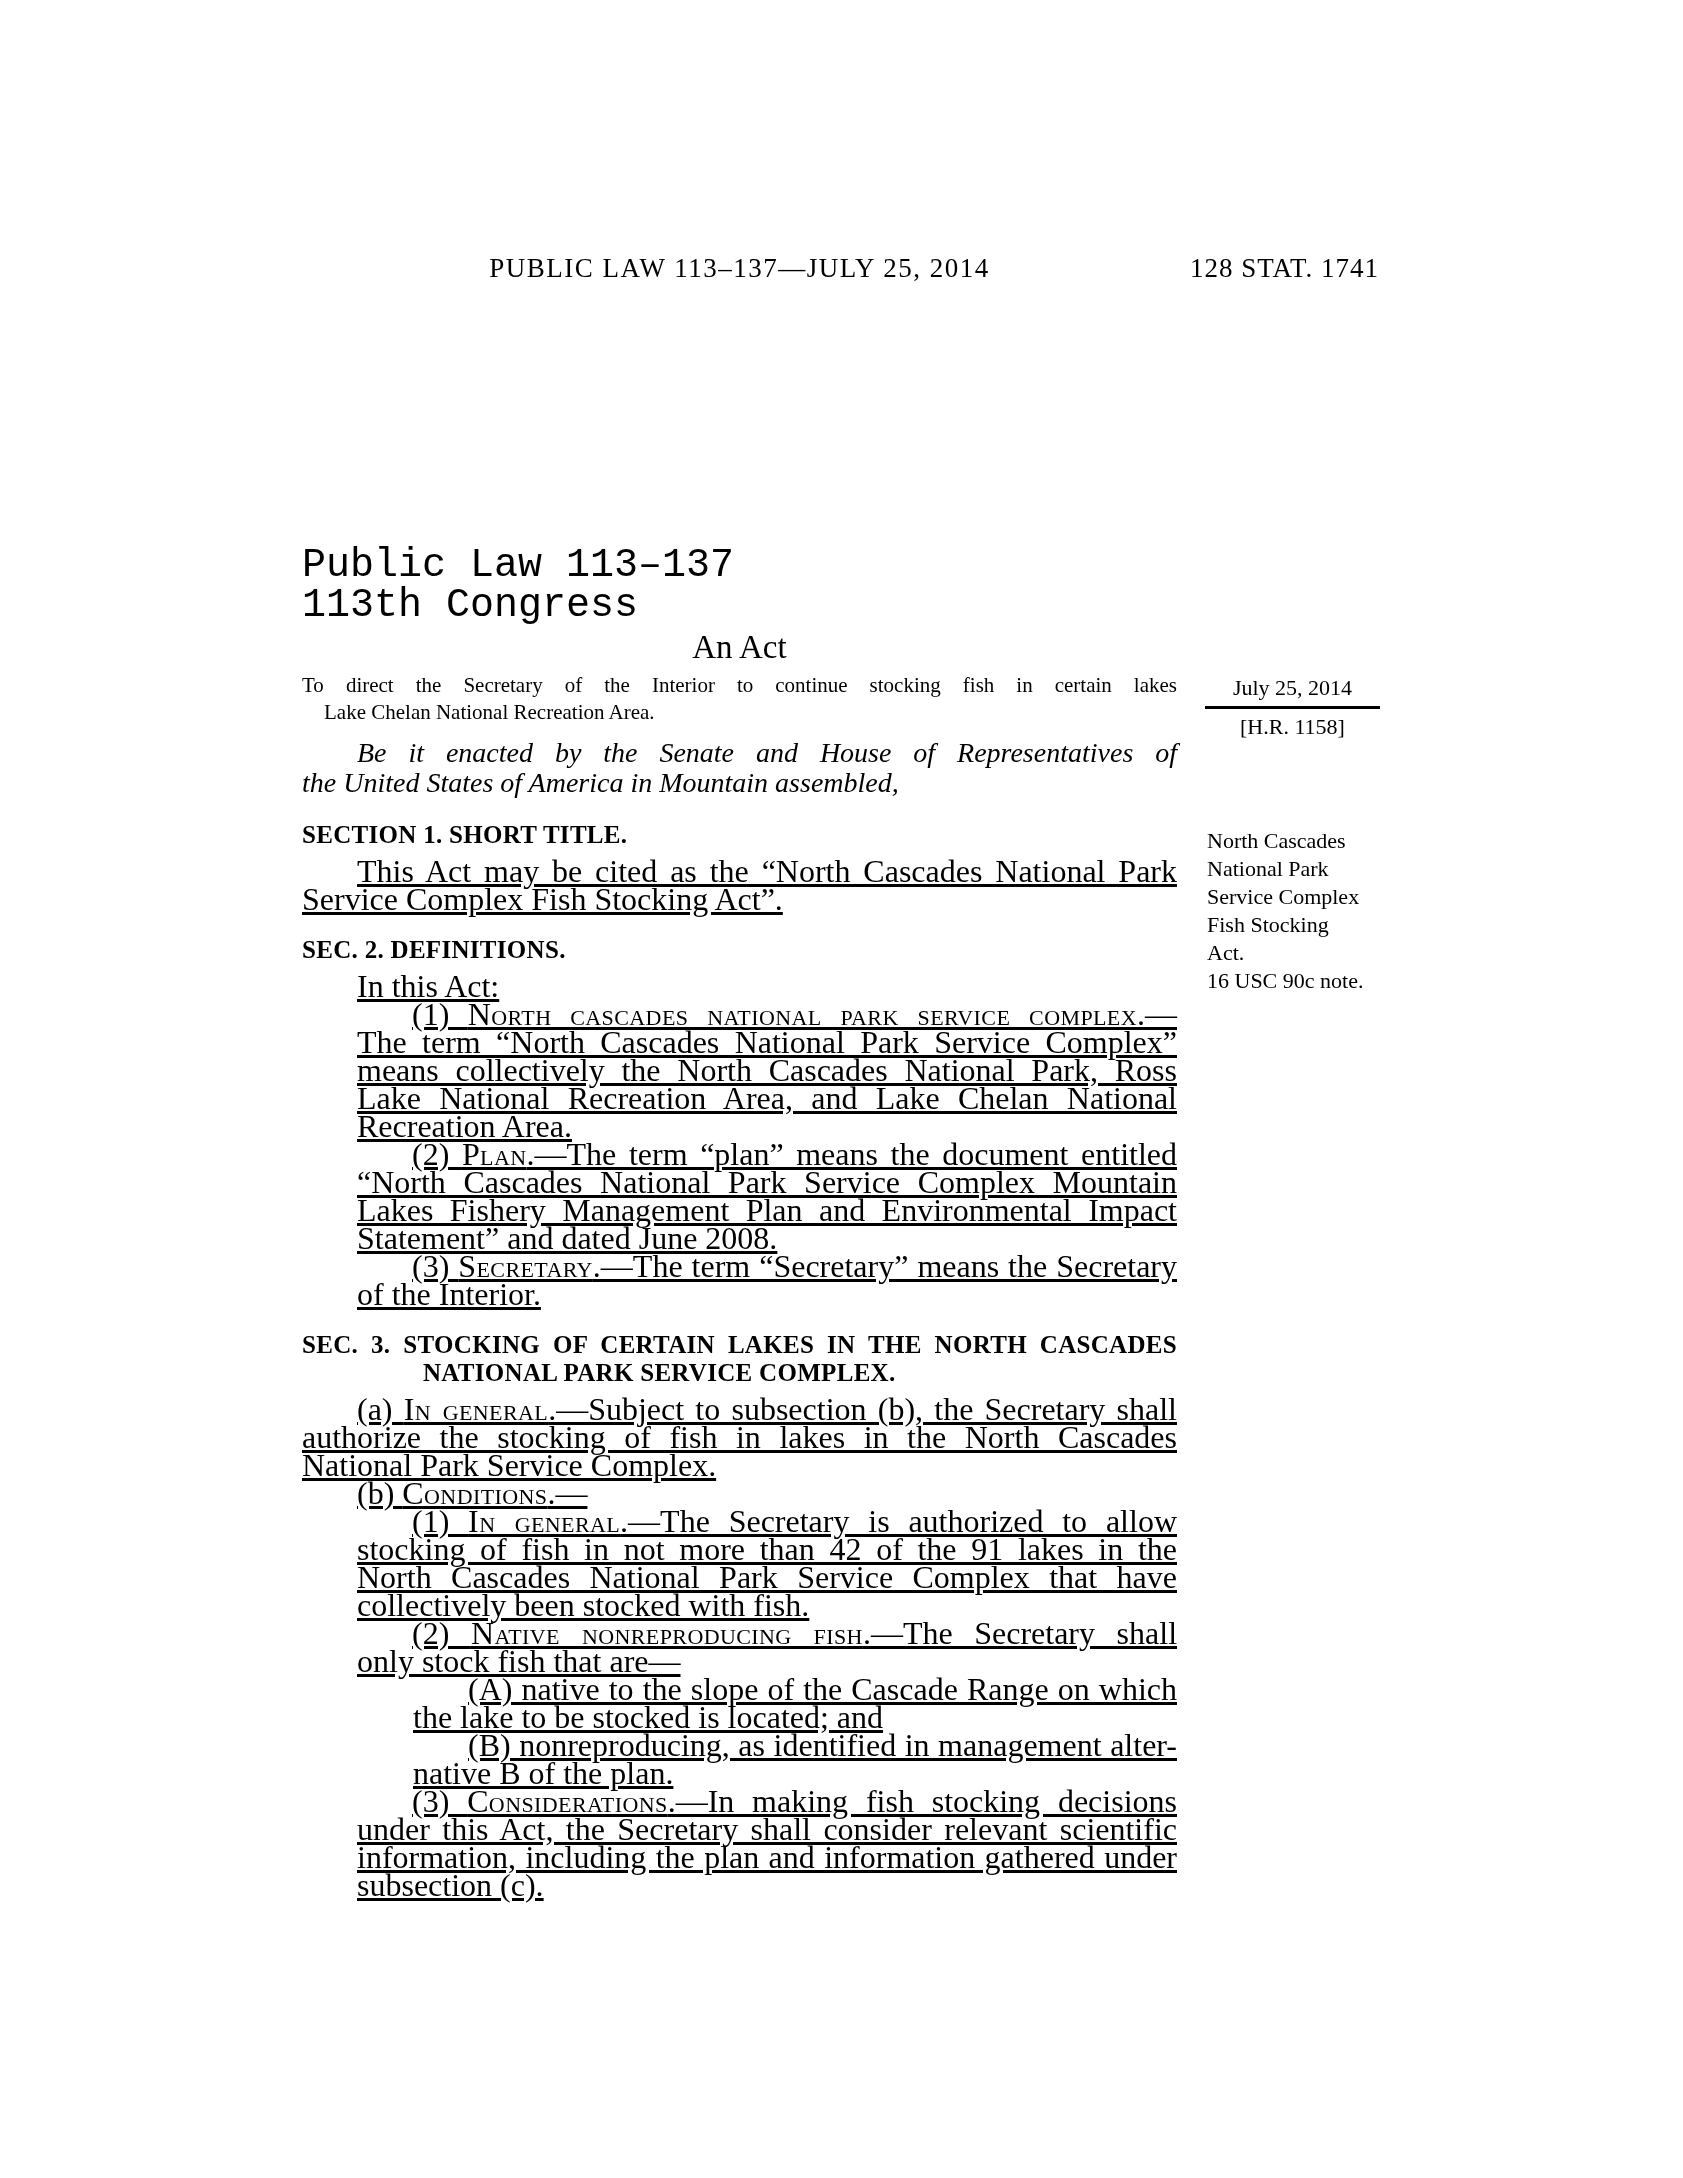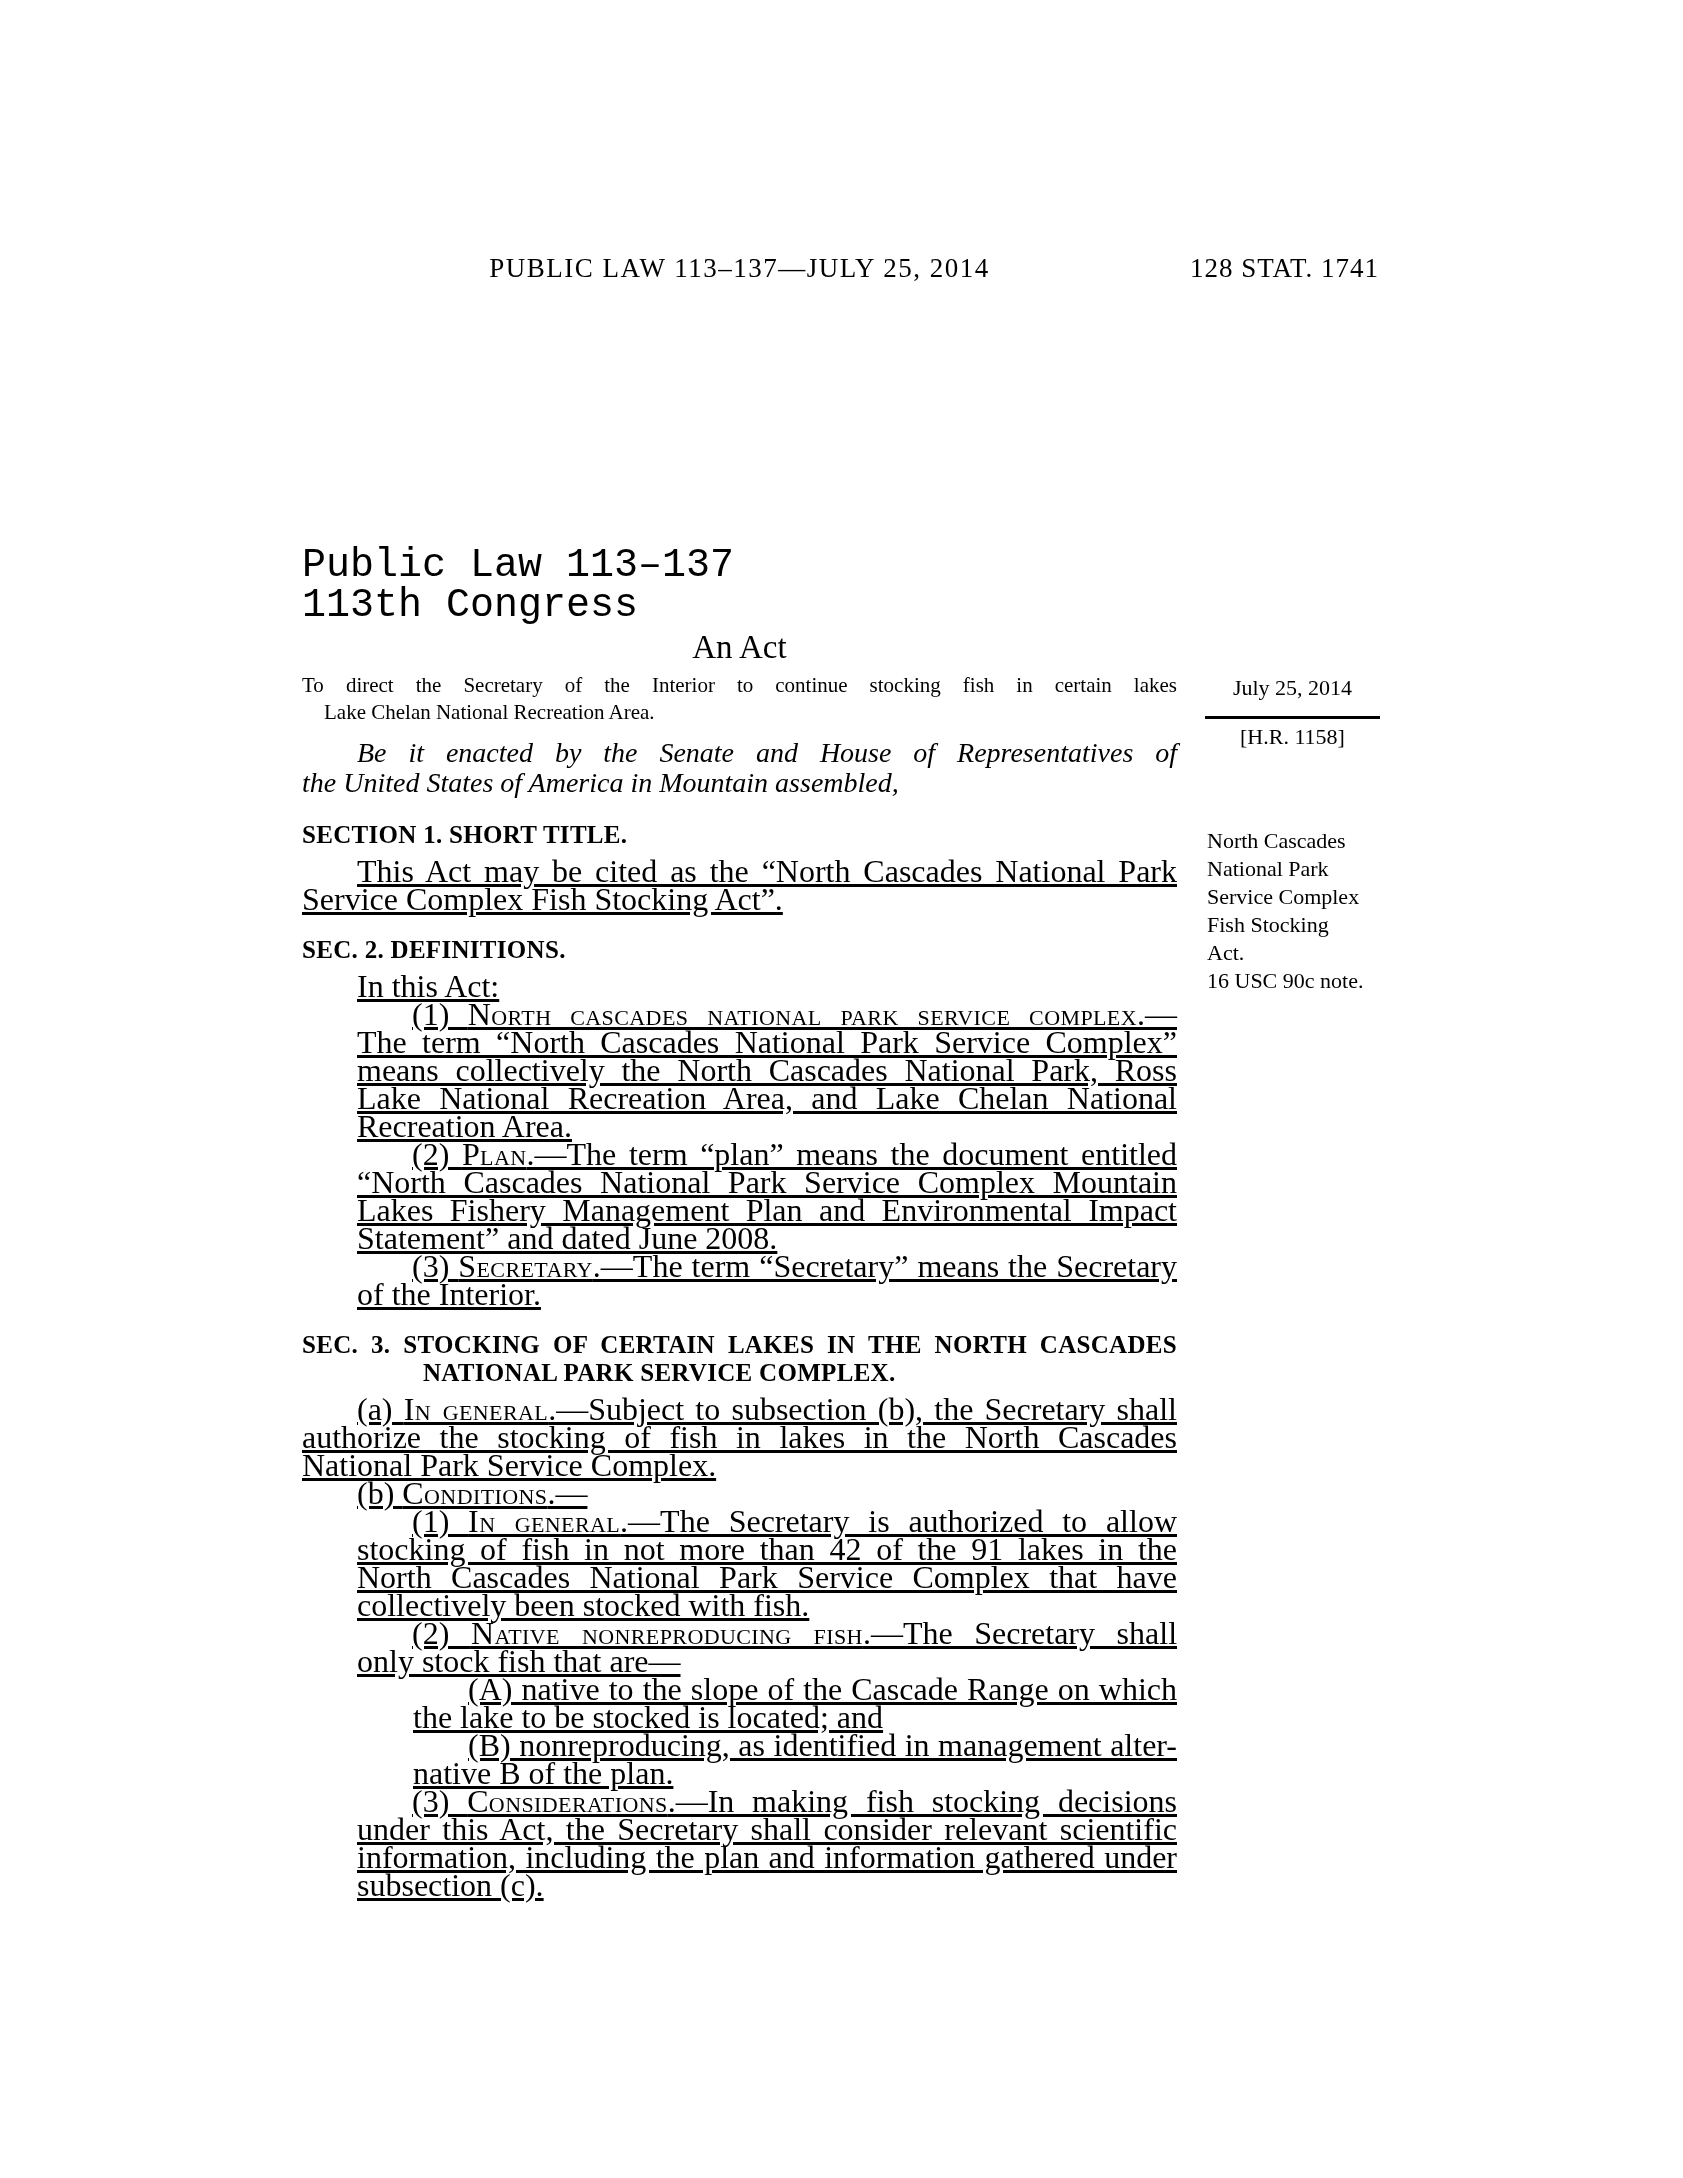--- a/index.html
+++ b/index.html
@@ -34,21 +34,21 @@
   .para.i1 .tl.first{text-indent:55px;}
   .para.ml1 .tl{margin-left:55px;}
   .para.ml1 .tl.first{text-indent:55px;}
   .para.ml2 .tl{margin-left:111px;}
   .para.ml2 .tl.first{text-indent:55px;}
   .tl{white-space:normal;}
   .jl{text-align:justify;text-align-last:justify;-moz-text-align-last:justify;}
   .sc{font-variant:small-caps;letter-spacing:0.4px;}
   
   .margin-note-1{position:absolute;left:1205px;top:674px;width:175px;font-size:22px;line-height:27px;}
-  .mn-date{text-align:center;padding-bottom:15px;border-bottom:3px solid #000;}
+  .mn-date{text-align:center;padding-bottom:5px;border-bottom:3px solid #000;}
   .mn-bill{text-align:center;margin-top:4px;}
   .margin-note-2{position:absolute;left:1207px;top:827px;width:188px;font-size:22px;line-height:28px;}
 </style>
 </head>
 <body>
 
 <div class="page">
 
   <div class="rh-left">PUBLIC LAW 113–137—JULY 25, 2014</div>
   <div class="rh-right">128 STAT. 1741</div>

